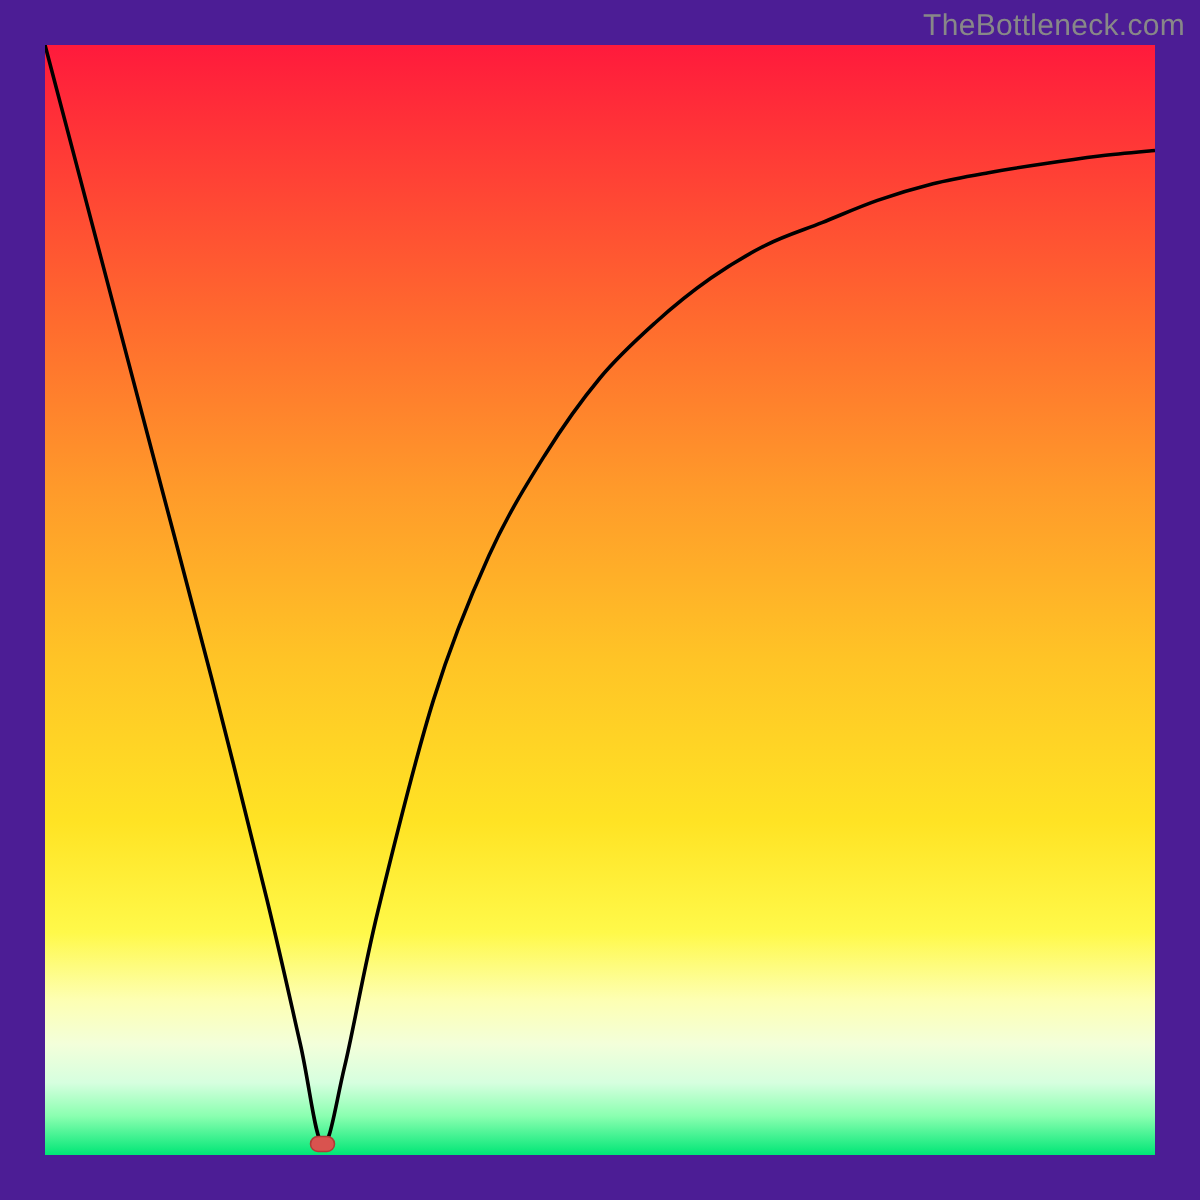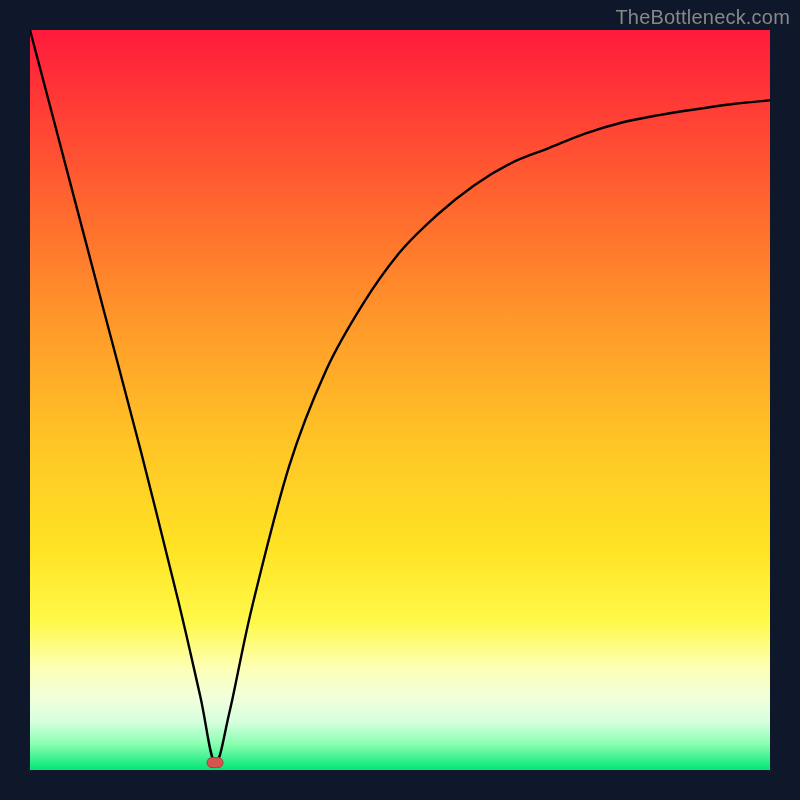--- a/index.html
+++ b/index.html
@@ -8,21 +8,21 @@
     width: 800px;
     height: 800px;
     background: #000;
     overflow: hidden;
     font-family: Arial, Helvetica, sans-serif;
   }
   .frame {
     position: relative;
     width: 800px;
     height: 800px;
-    background: #0f172a;
+    background: #4c1d95;
   }
   .plot {
     position: absolute;
     left: 30px;
     top: 30px;
     width: 740px;
     height: 740px;
   }
   .watermark {
     position: absolute;

